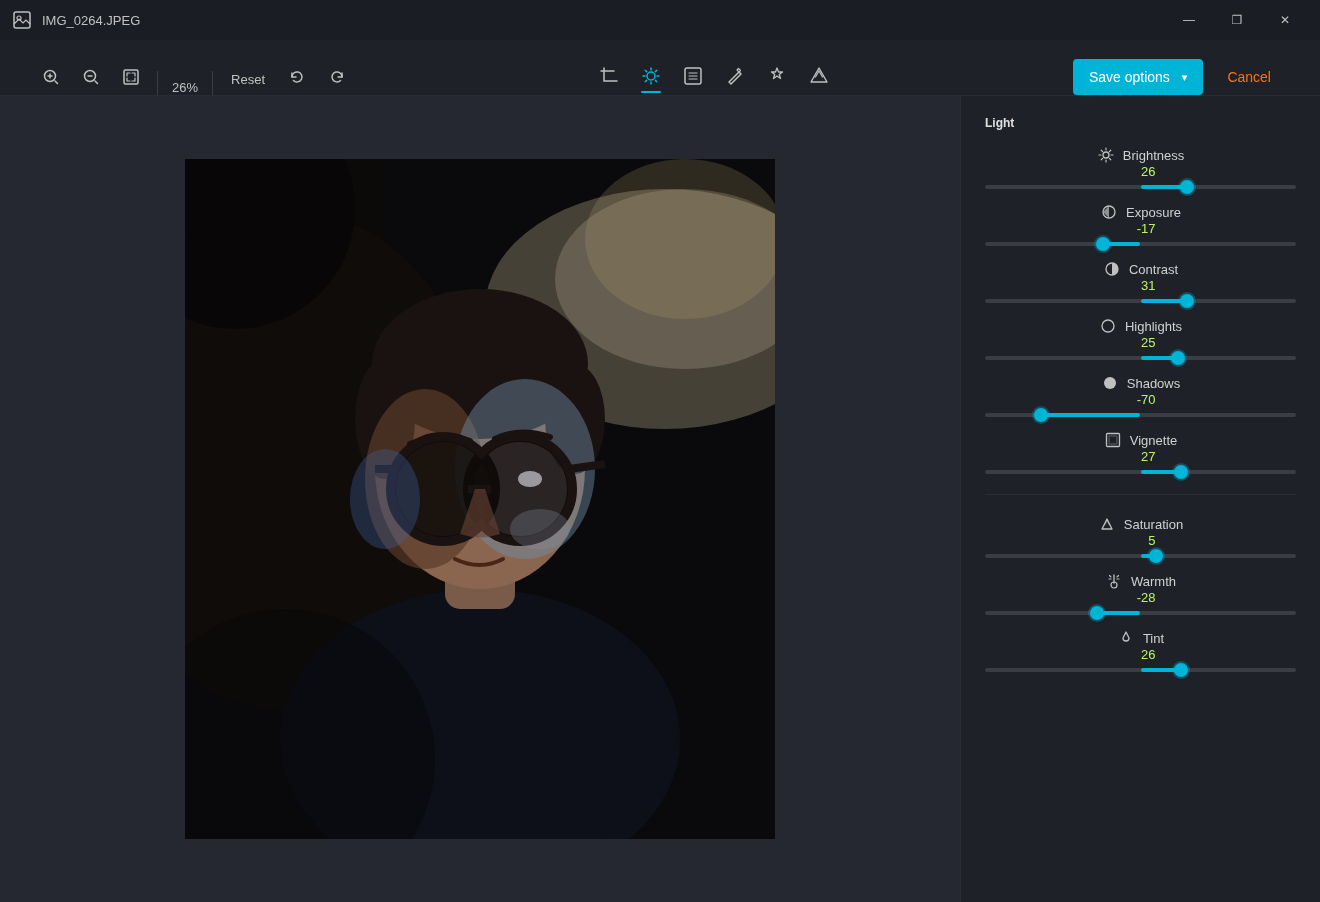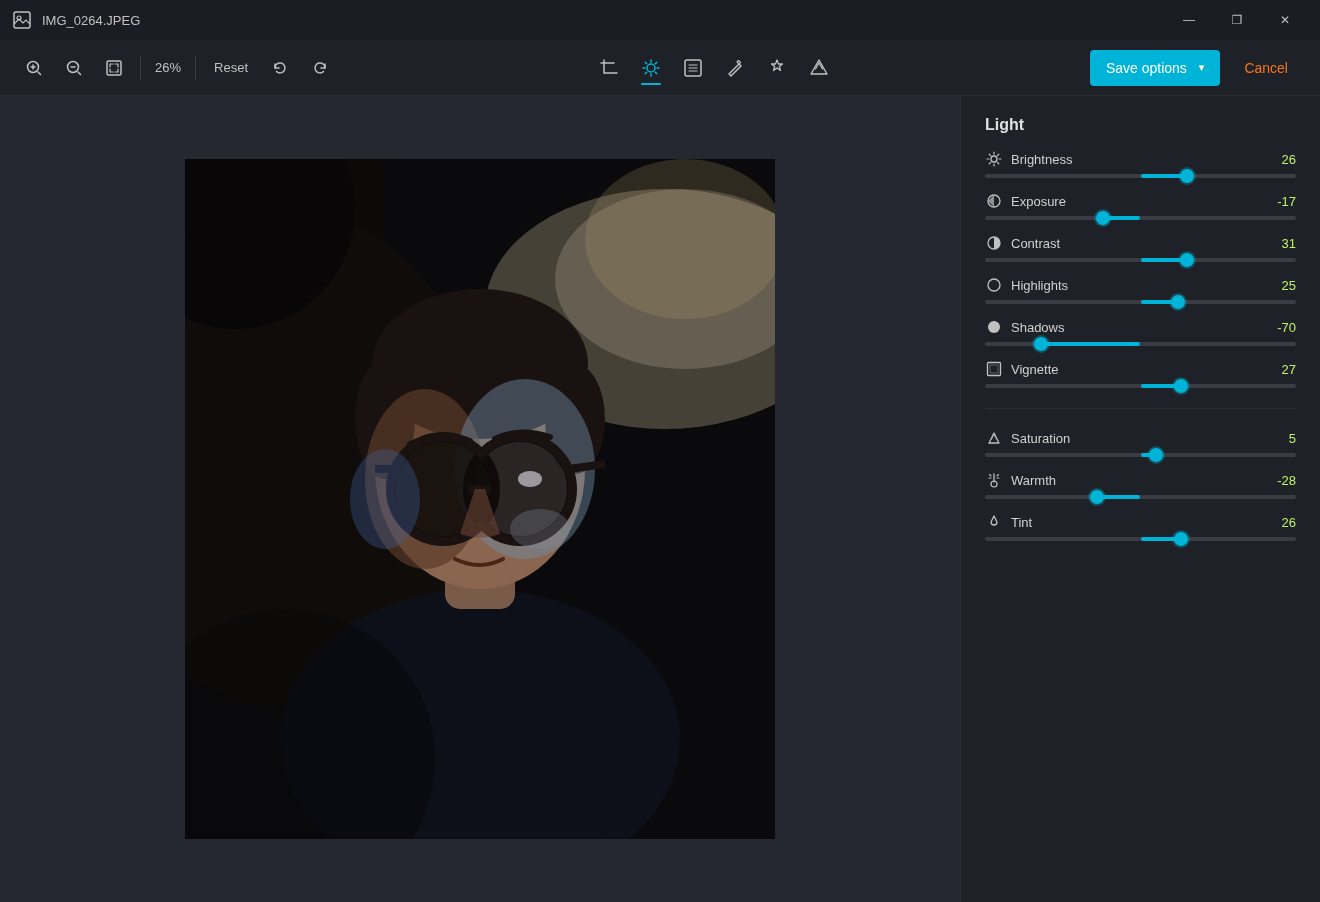--- a/index.html
+++ b/index.html
@@ -51,22 +51,22 @@
       cursor: pointer;
       color: #c0c0c0;
       font-size: 12px;
     }
 
     
     .toolbar {
       height: 56px;
       background: #1e2228;
       display: flex;
-      align-items: center;
-      padding: 0 16px;
+      align-items: flex-end;
+      padding: 0 33px;
       gap: 4px;
       border-bottom: 1px solid #2a2d33;
       flex-shrink: 0;
     }
     .tool-btn {
       width: 36px;
       height: 36px;
       background: transparent;
       border: none;
       border-radius: 4px;
@@ -207,34 +207,35 @@
     }
     .right-panel::-webkit-scrollbar-track {
       background: #1e2228;
     }
     .right-panel::-webkit-scrollbar-thumb {
       background: #3a3d43;
       border-radius: 3px;
     }
 
     .section-title {
-      font-size: 16px;
+      font-size: 12px;
       font-weight: 600;
       color: #e0e0e0;
       margin-bottom: 16px;
     }
 
     .slider-group {
       margin-bottom: 14px;
     }
     .slider-header {
       display: flex;
       align-items: center;
       justify-content: space-between;
       margin-bottom: 6px;
+      flex-direction: column;
     }
     .slider-label-row {
       display: flex;
       align-items: center;
       gap: 8px;
     }
     .slider-icon {
       width: 18px;
       height: 18px;
       display: flex;

